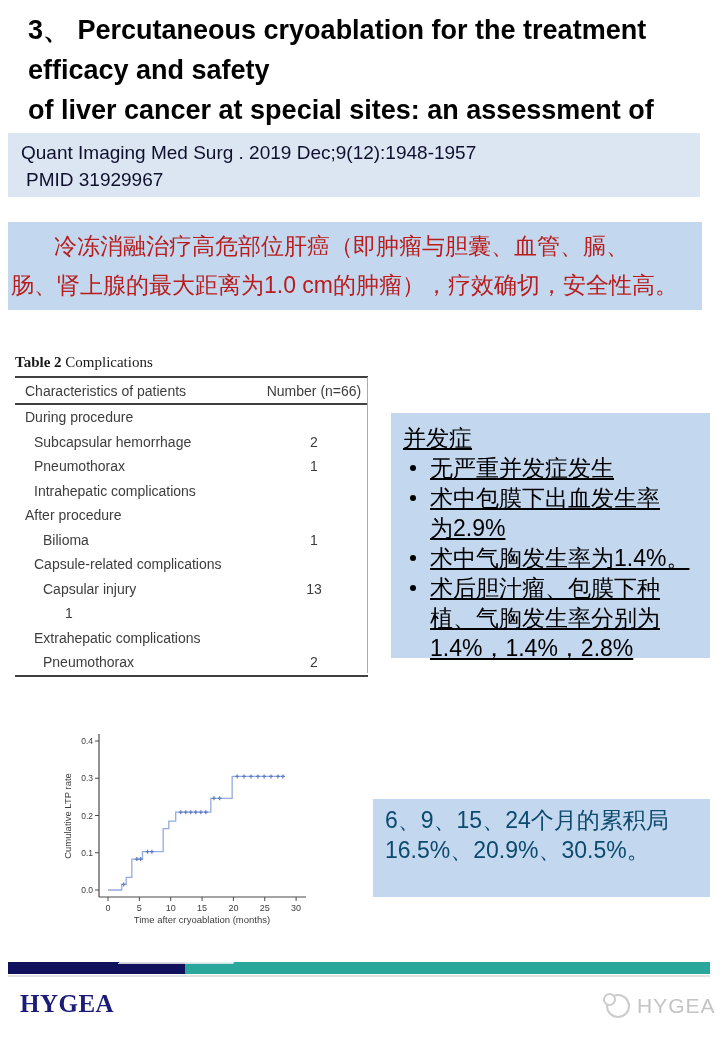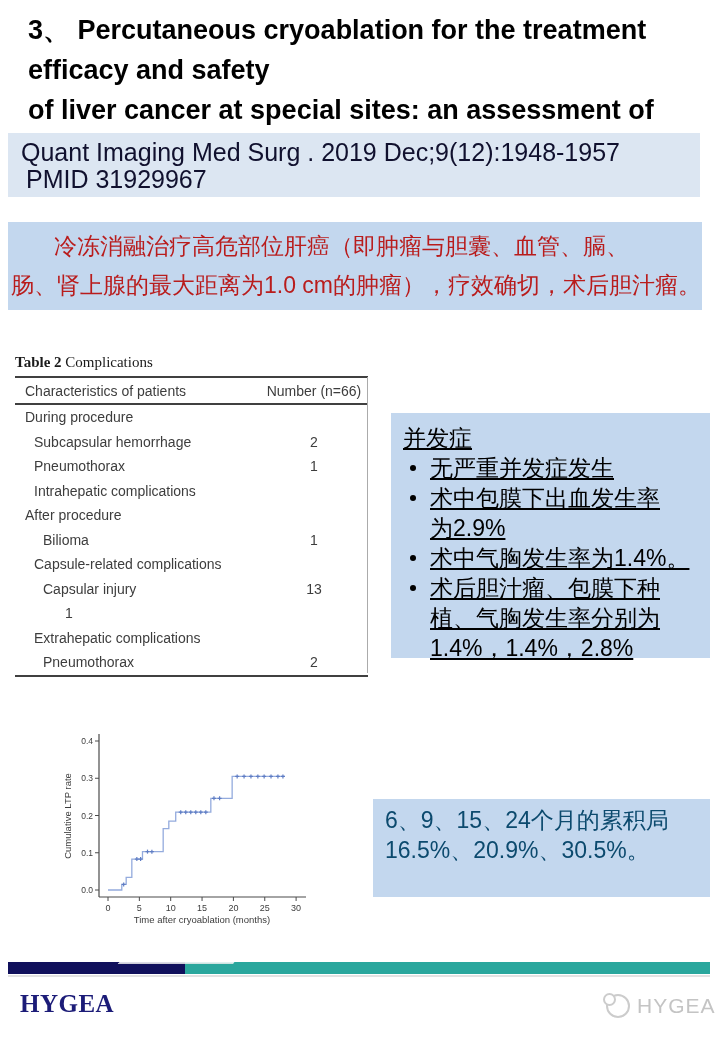--- a/index.html
+++ b/index.html
@@ -5,21 +5,21 @@
   html,body{margin:0;padding:0;background:#ffffff;}
   .slide{position:relative;width:720px;height:1040px;background:#ffffff;overflow:hidden;
          font-family:"Liberation Sans",sans-serif;}
 
   
   .title{position:absolute;left:28px;top:10px;width:696px;font-size:27px;font-weight:700;
          line-height:40px;color:#000;}
 
   
   .citation-box{position:absolute;left:8px;top:133px;width:692px;height:64px;background:#dce6f2;
-                color:#10102e;font-size:25px;line-height:27px;padding:6px 0 0 13px;box-sizing:border-box;}
+                color:#10102e;font-size:19px;line-height:27px;padding:6px 0 0 13px;box-sizing:border-box;}
   .cit-l2{padding-left:5px;}
 
   
   .summary-box{position:absolute;left:8px;top:222px;width:694px;height:88px;background:#c3d7ee;
                color:#b91c1c;font-size:23px;line-height:39px;padding-top:5px;box-sizing:border-box;white-space:nowrap;}
   .sum-l1{padding-left:46px;}
   .sum-l2{padding-left:3px;}
 
   
   .table-figure{position:absolute;left:15px;top:352px;width:353px;color:#3d3d3d;}
@@ -77,21 +77,21 @@
     <div>of liver cancer at special sites: an assessment of</div>
   </div>
 
   <div class="citation-box">
     <div class="cit-l1">Quant Imaging Med Surg . 2019 Dec;9(12):1948-1957</div>
     <div class="cit-l2">PMID 31929967</div>
   </div>
 
   <div class="summary-box">
     <div class="sum-l1">冷冻消融治疗高危部位肝癌（即肿瘤与胆囊、血管、膈、</div>
-    <div class="sum-l2">肠、肾上腺的最大距离为1.0 cm的肿瘤），疗效确切，术后胆汁瘤。</div>
+    <div class="sum-l2">肠、肾上腺的最大距离为1.0 cm的肿瘤），疗效确切，安全性高。</div>
   </div>
 
   <div class="table-figure">
     <div class="tbl-caption"><span class="cap-b">Table 2</span><span> Complications</span></div>
     <div class="tbl-head">
       <span class="ind0">Characteristics of patients</span>
       <span class="num-col">Number (n=66)</span>
     </div>
     <div class="tbl-body">
       <div class="tbl-row">

